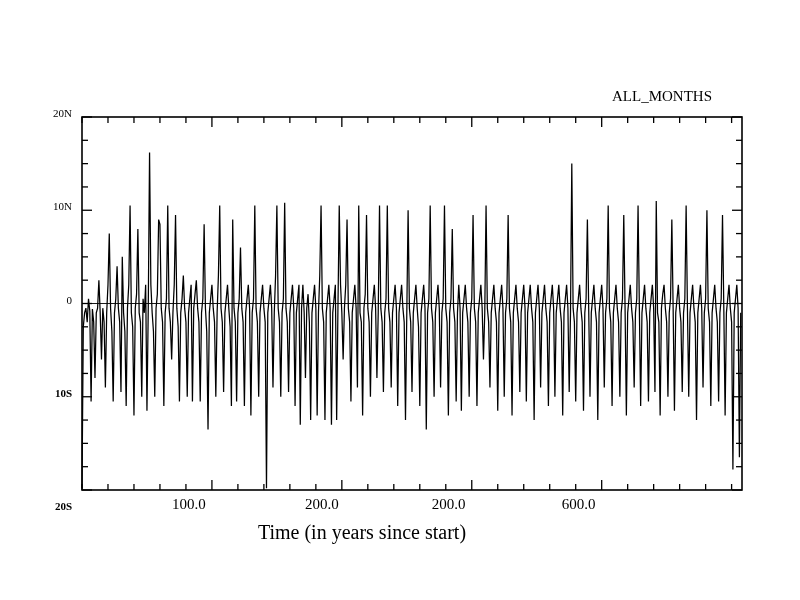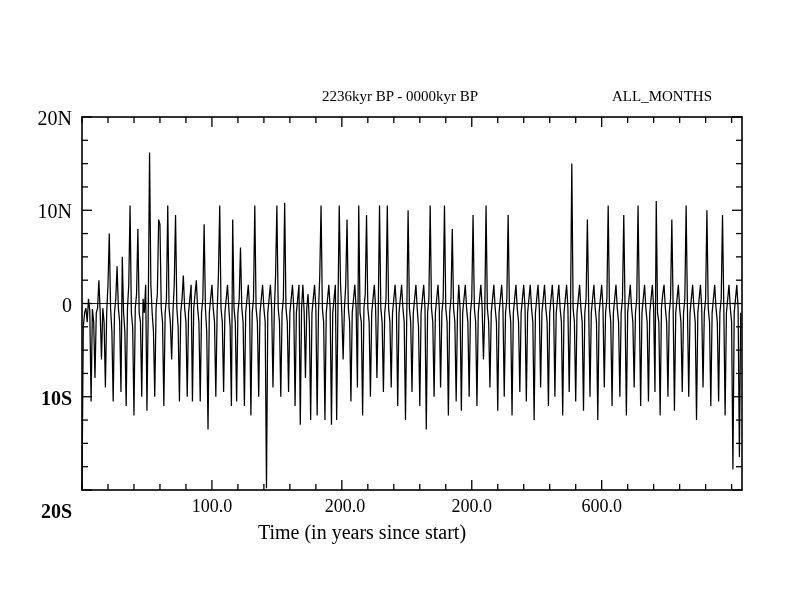--- a/index.html
+++ b/index.html
@@ -23,36 +23,35 @@
   .hdr-left{left:86px;}
   .hdr-mid{left:0;width:800px;text-align:center;}
   .hdr-right{left:612px;}
 
   .xlabel{
     position:absolute;left:0;top:521px;width:724px;text-align:center;
     font-size:20px;
   }
 
   .ytick-label{
-    position:absolute;right:728px;text-align:right;font-size:20px;
+    position:absolute;right:728px;text-align:right;font-size:11px;
     width:60px;
   }
   .xtick-label{
-    position:absolute;top:496px;text-align:center;font-size:18px;
+    position:absolute;top:496px;font-size:15px;
     width:80px;
   }
   svg{position:absolute;left:0;top:0;}
 </style>
 </head>
 <body>
 
 <div id="figure">
 
 
-  <div class="hdr hdr-mid">2236kyr BP - 0000kyr BP</div>
   <div class="hdr hdr-right">ALL_MONTHS</div>
 
   <svg id="plot" width="800" height="600">
       <rect x="82" y="117" width="660" height="373" fill="none" stroke="#000" stroke-width="1.6"></rect>
       <line x1="82" y1="490" x2="92" y2="490" stroke="#000" stroke-width="1.3"></line>
       <line x1="742" y1="490" x2="732" y2="490" stroke="#000" stroke-width="1.3"></line>
       <line x1="82" y1="466.6875" x2="88" y2="466.6875" stroke="#000" stroke-width="1.3"></line>
       <line x1="742" y1="466.6875" x2="736" y2="466.6875" stroke="#000" stroke-width="1.3"></line>
       <line x1="82" y1="443.375" x2="88" y2="443.375" stroke="#000" stroke-width="1.3"></line>
       <line x1="742" y1="443.375" x2="736" y2="443.375" stroke="#000" stroke-width="1.3"></line>

